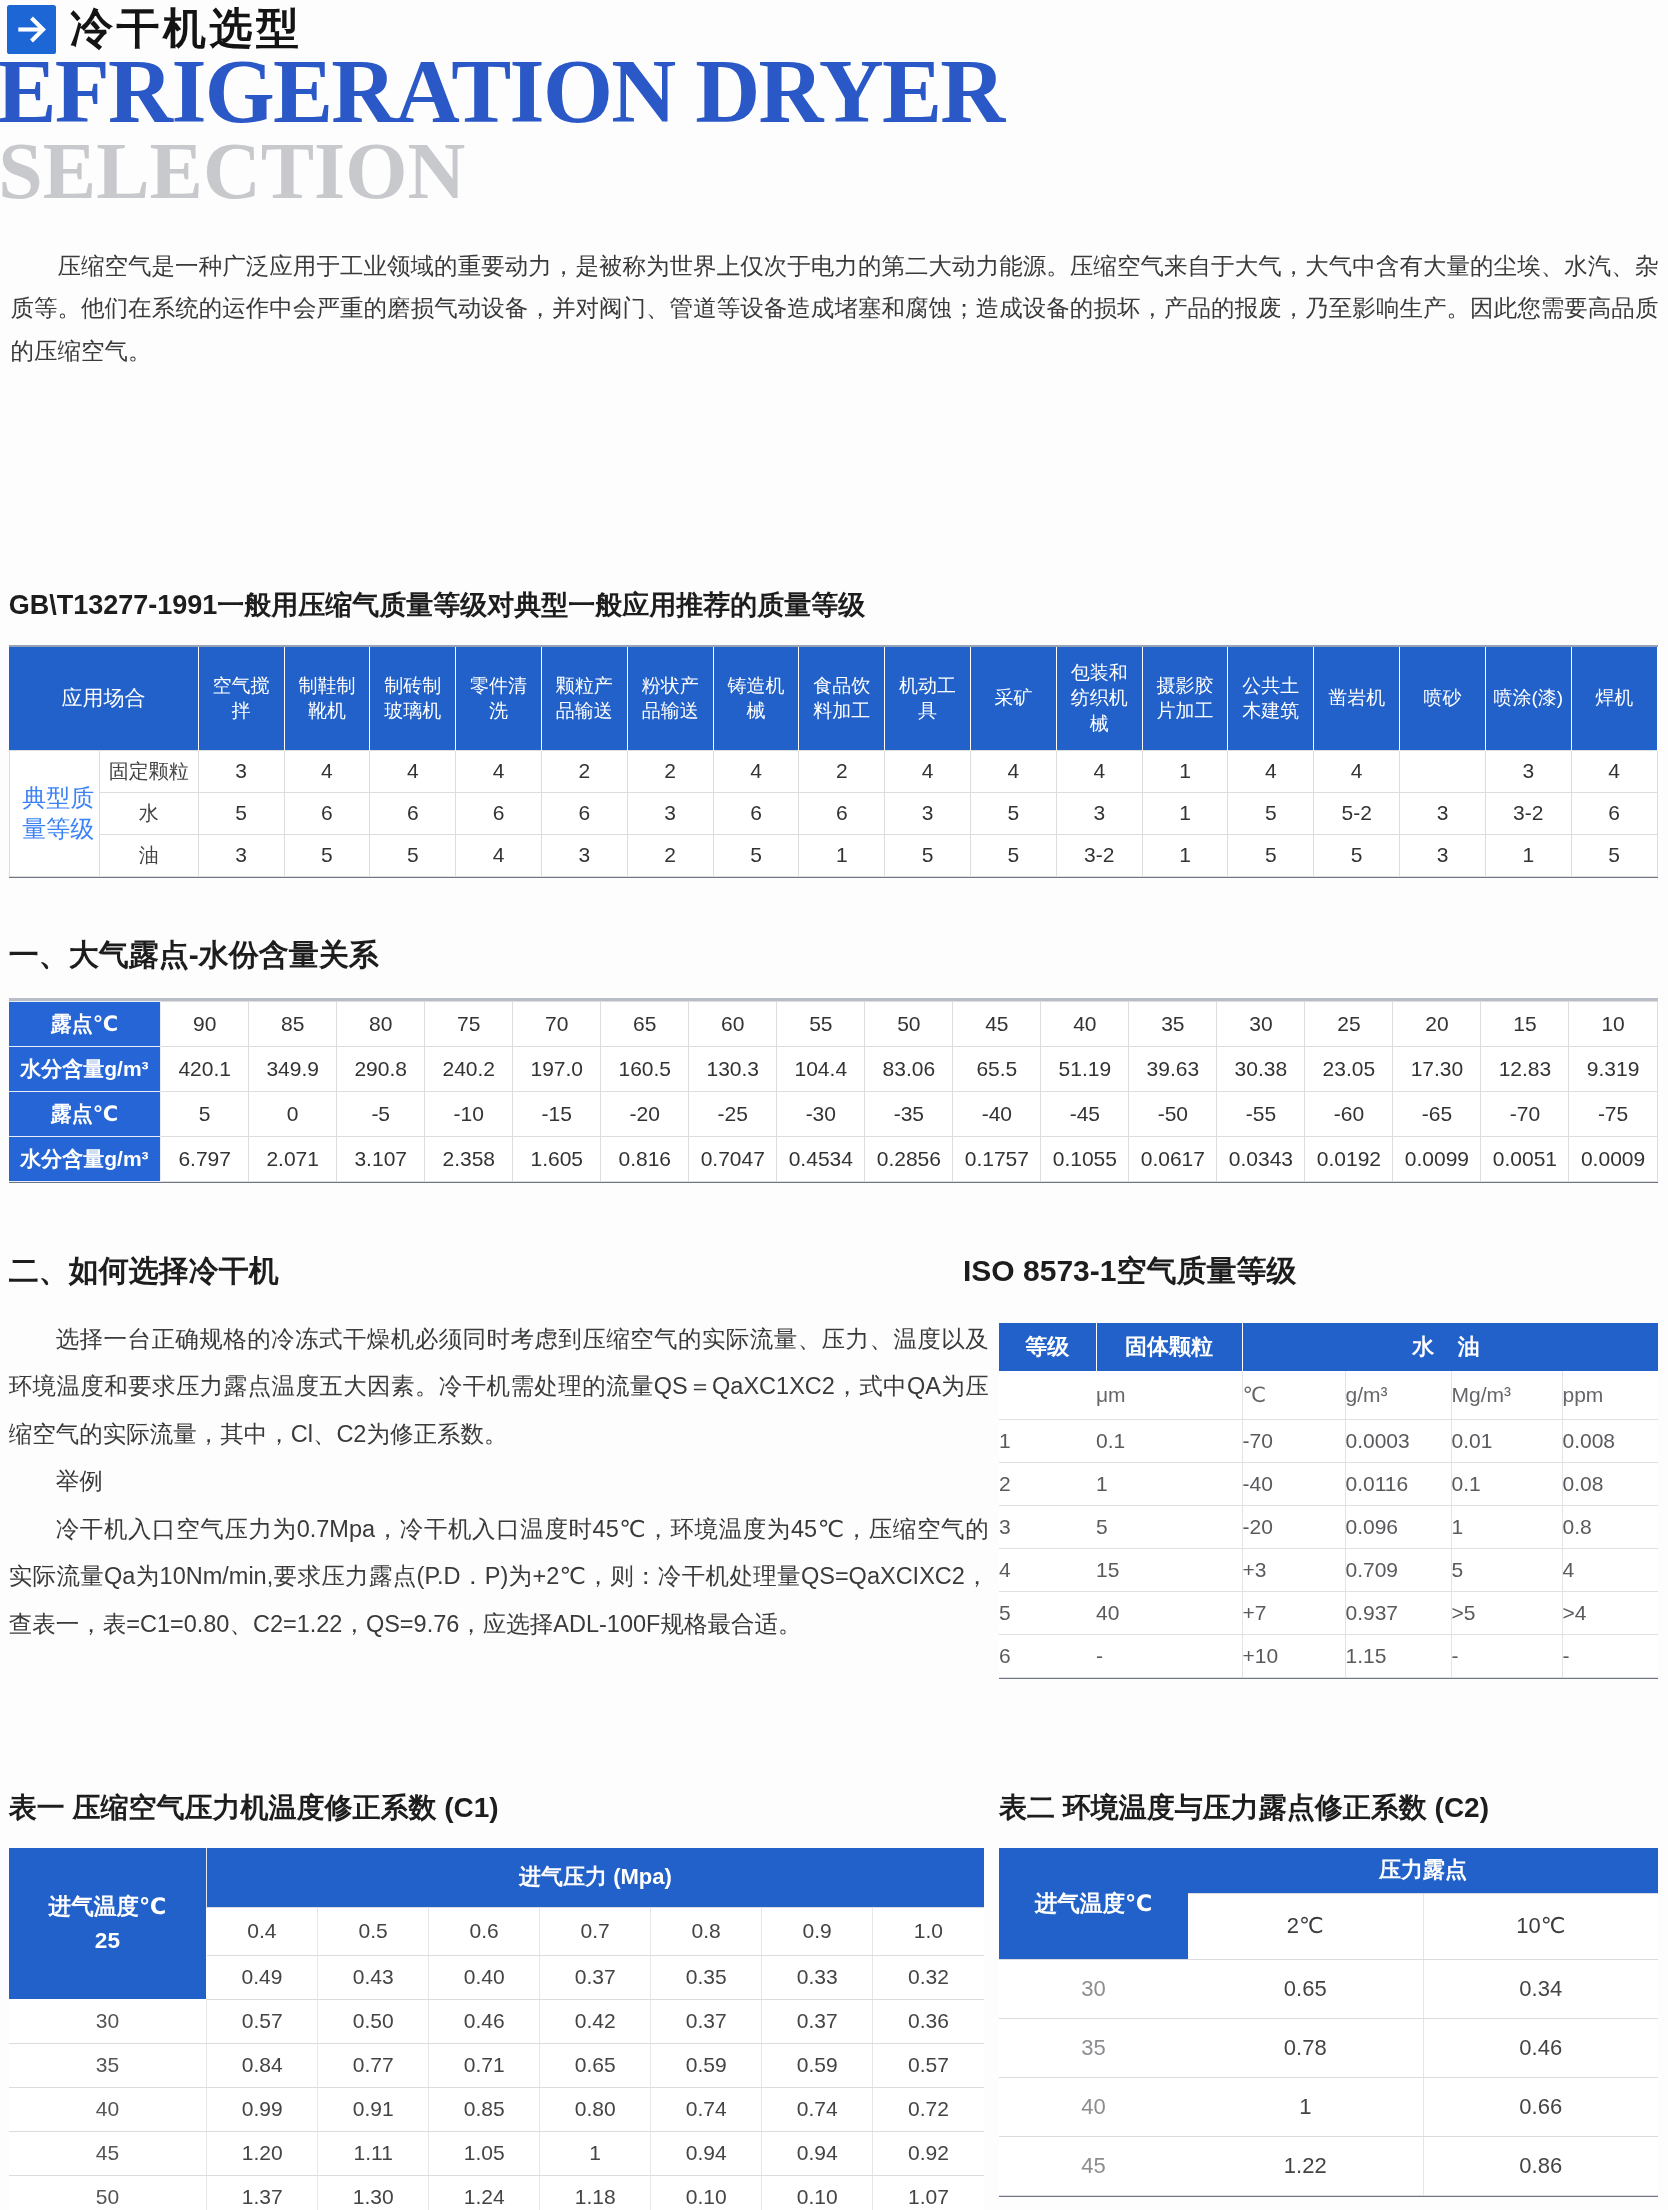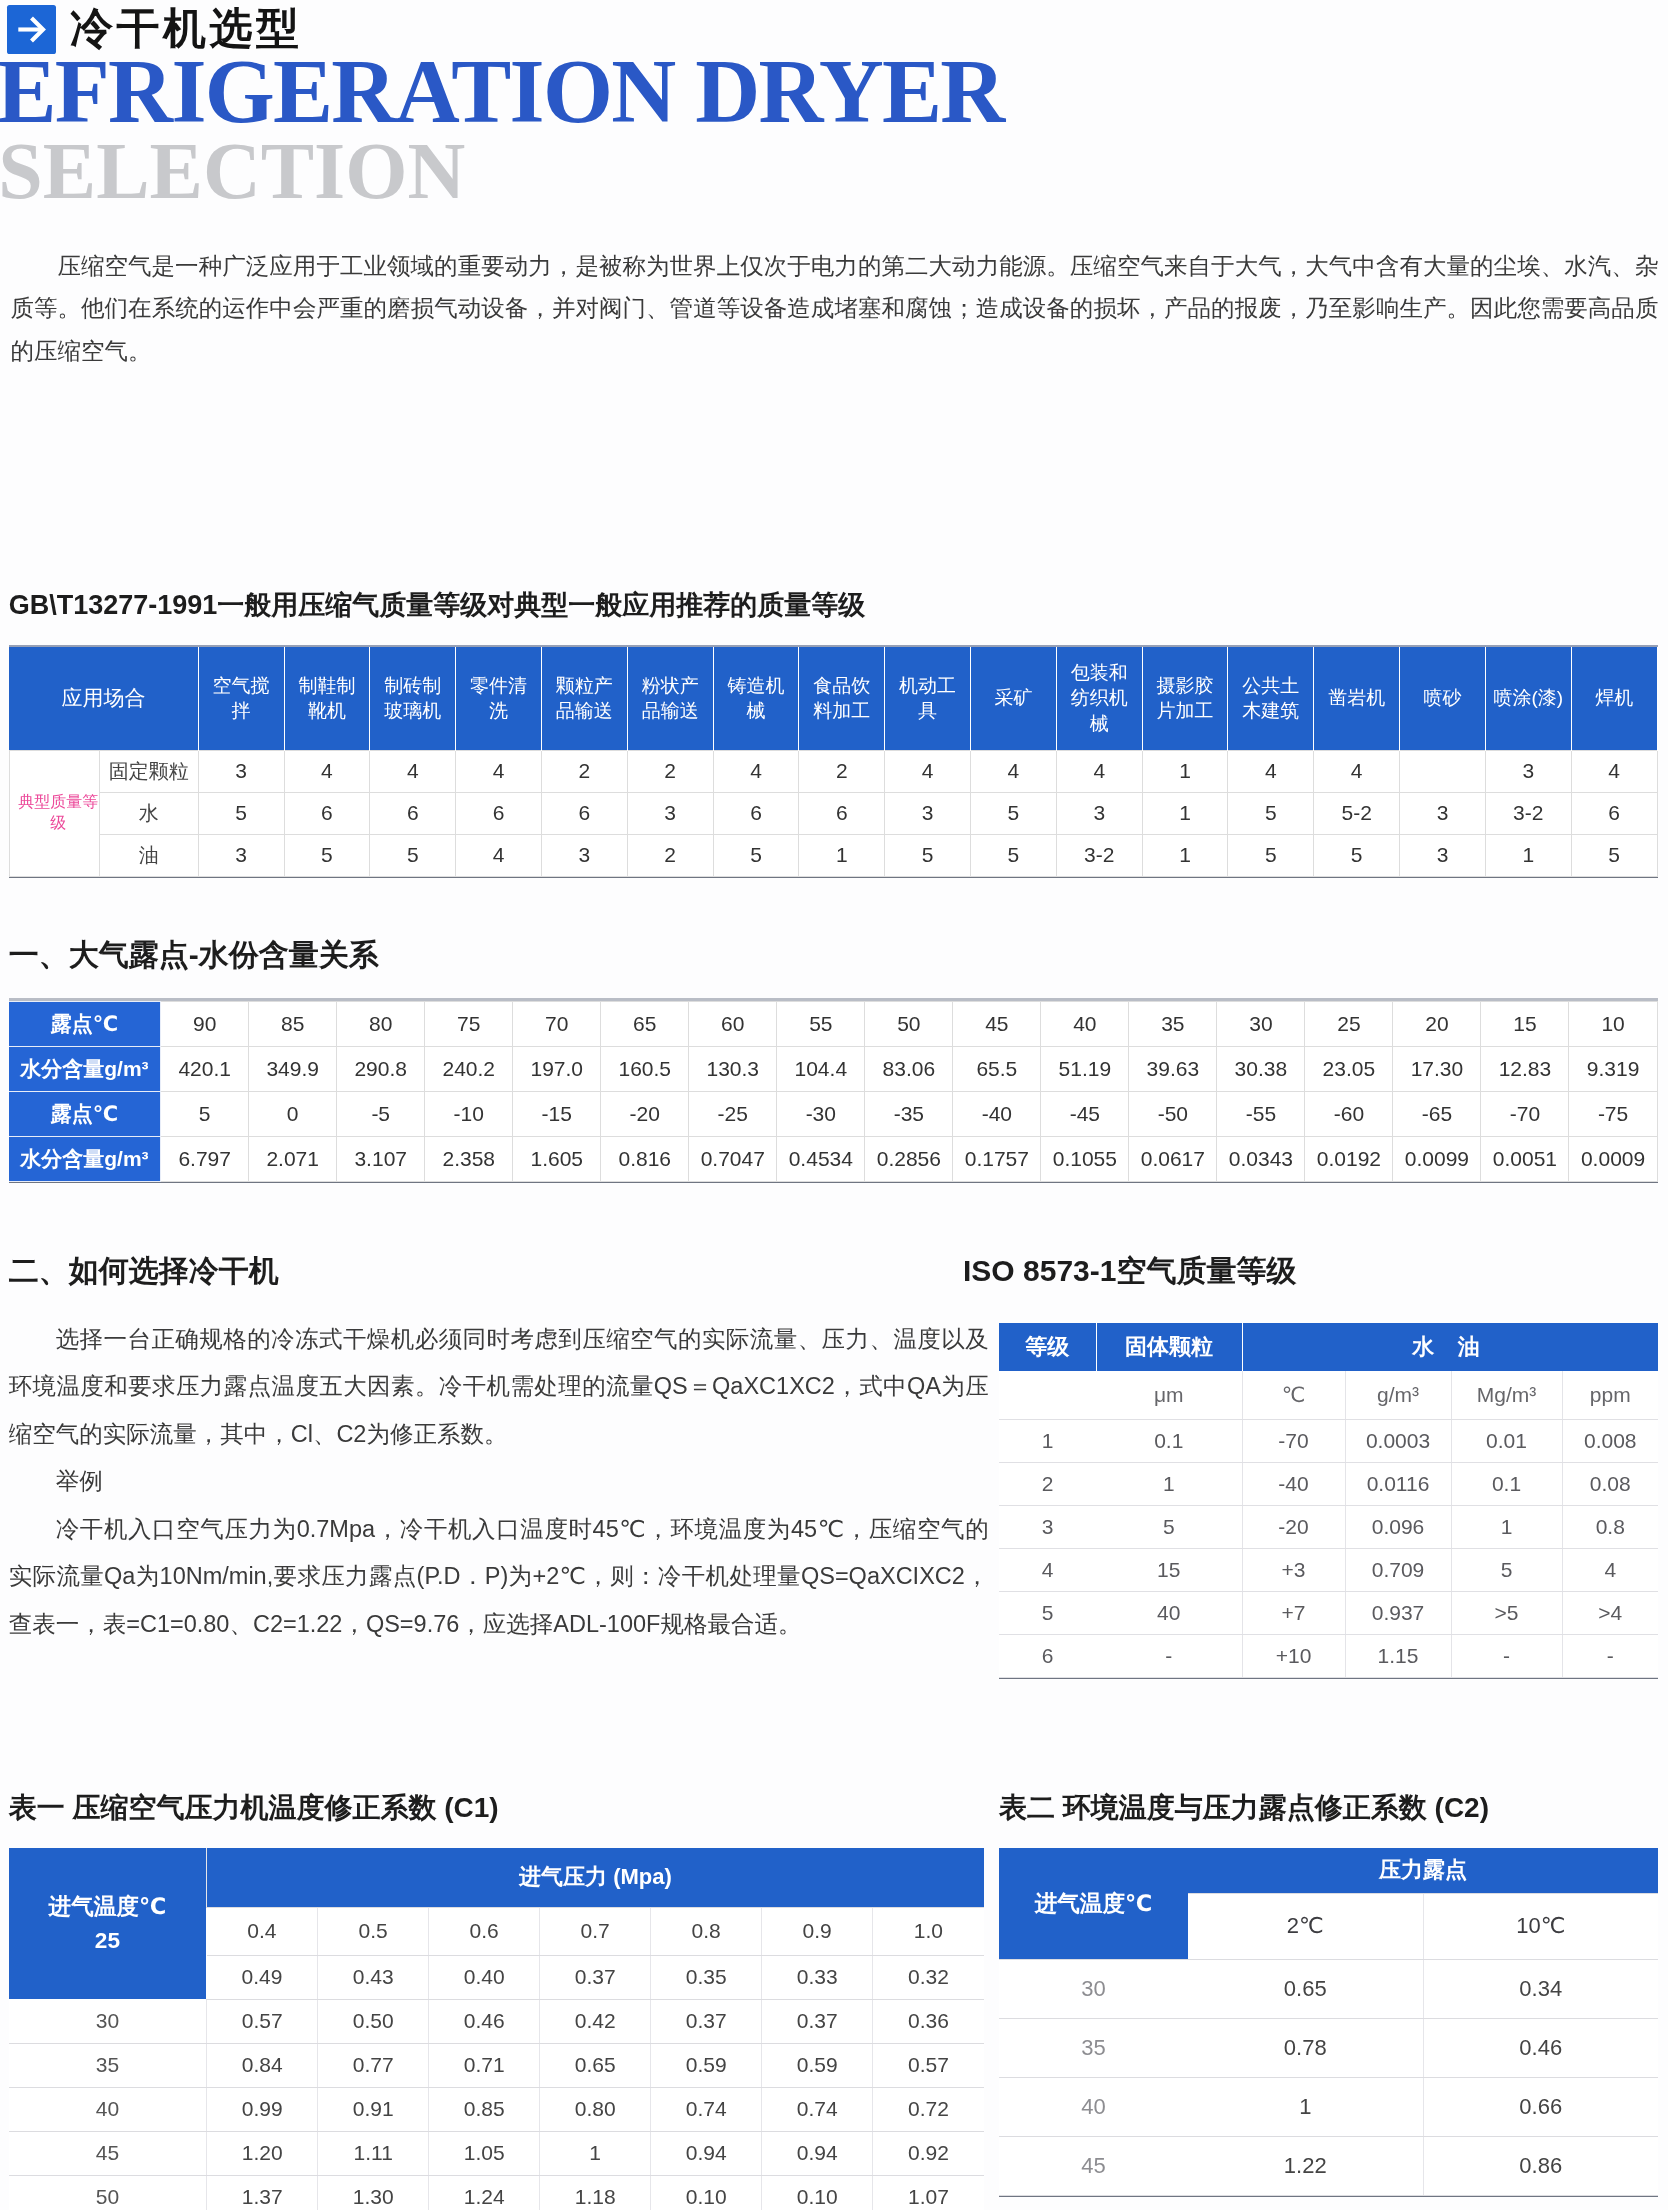--- a/index.html
+++ b/index.html
@@ -44,21 +44,21 @@
   .gb thead th {
     background:#2161c9; color:#fff; font-size:19px; font-weight:normal;
     height:103px; border-right:0.9px solid rgba(255,255,255,.38); vertical-align:middle; text-align:center;
     line-height:1.35; padding:1.7px 5.2px;
   }
   .gb thead th.corner { font-size:21px; }
   .gb tbody td {
     height:42px; text-align:center; font-size:21px; color:#333;
     border:0.9px solid #ddd; background:#fff;
   }
-  .gb td.group { font-size:16px; color:#ec4899; line-height:1.3; width:90px;padding-left:8px; }
+  .gb td.group { font-size:24px; color:#3b82f6; line-height:1.3; width:90px;padding-left:8px; }
   .gb td.rlabel { font-size:20px; color:#444; width:99px; }
 
   
   .sec1-title { position:absolute; left:8.7px; top:935px; font-size:30px; font-weight:bold; color:#1d1d1d; }
   .dew-wrap { position:absolute; left:8.7px; top:998px; width:1649px; border-top:3.5px solid #b9bdc6; border-bottom:1.7px solid #6f7582; }
   table.dew { width:100%; }
   .dew td { height:45px; text-align:center; font-size:21px; color:#333; border:0.9px solid #ddd; background:#fff; }
   .dew td.blabel {
     background:#2565d5; color:#fff; font-size:21px; font-weight:bold; width:152px;
     border:0.9px solid #e8edf8; border-left:none;
@@ -73,21 +73,21 @@
 
   
   .iso-title { position:absolute; left:963px; top:1251px; font-size:30px; font-weight:bold; color:#1d1d1d; }
   .iso-wrap { position:absolute; left:999px; top:1323px; width:659px; border-bottom:1.7px solid #6f7582; }
   table.iso { width:100%; }
   .iso tr.bluehead th {
     background:#2161c9; color:#fff; font-size:22px; font-weight:bold; height:48px;
     text-align:center; border-right:1.7px solid rgba(255,255,255,.55); vertical-align:middle;
   }
   .iso tr.bluehead th:last-child { border-right:none; letter-spacing:8.7px; }
-  .iso td { height:43px; text-align:center; font-size:21px; color:#5a5a5e; border-bottom:0.9px solid #e0e0e4; background:#fff; }
+  .iso td { height:43px; text-align:left; font-size:21px; color:#5a5a5e; border-bottom:0.9px solid #e0e0e4; background:#fff; }
   .iso tr.units td { height:48px; color:#66666a; }
   .iso td:nth-child(n+3) { border-left:0.9px solid #e4e4e8; }
 
   
   .t1-title { position:absolute; left:8.7px; top:1789px; font-size:28px; font-weight:bold; color:#1d1d1d; }
   .t1-wrap { position:absolute; left:8.7px; top:1848px; width:975px; border-bottom:1.7px solid #6f7582; }
   table.t1 { width:100%; }
   .t1 td.t1corner {
     background:#2161c9; color:#fff; width:198px; text-align:center; vertical-align:middle;
     font-size:22.6px; font-weight:bold; line-height:1.5;

